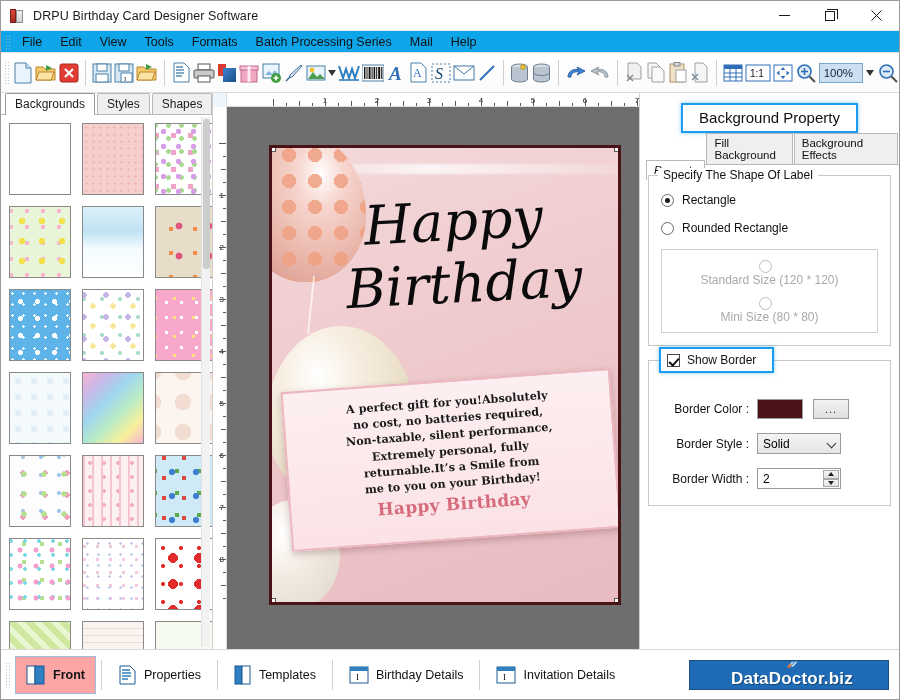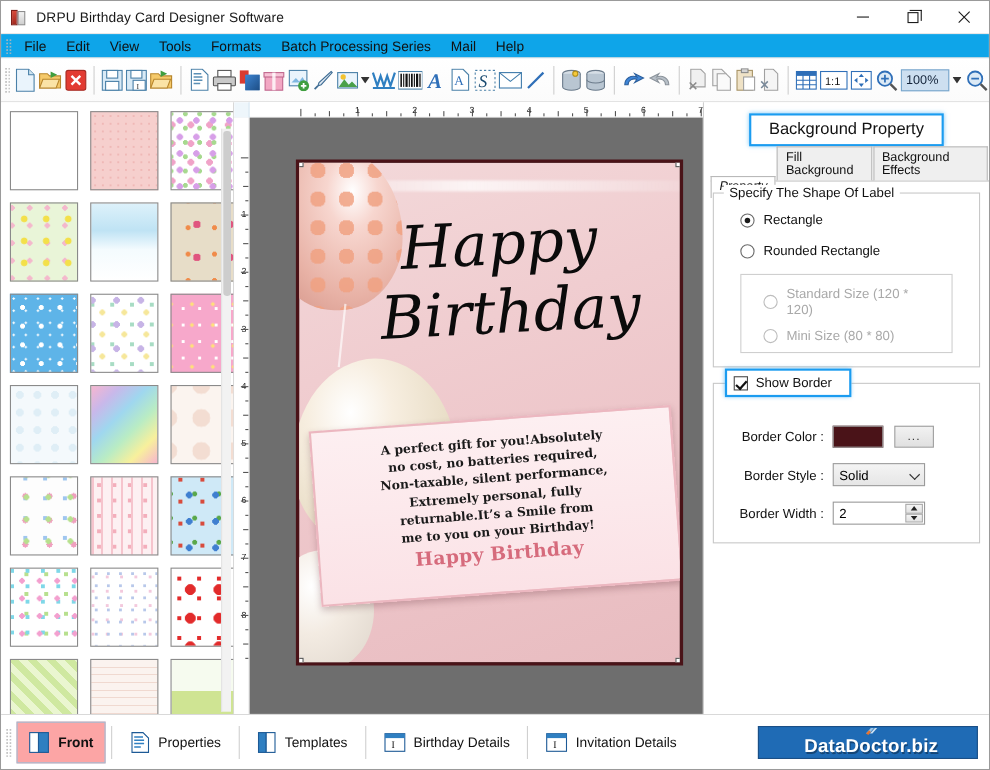--- a/index.html
+++ b/index.html
@@ -132,35 +132,35 @@
                 position:relative; padding:0; }
   .bp-title-wrap { display:flex; justify-content:center; padding-top:10px; }
   .bp-title { border:2px solid #1b9cf0; background:#fff; padding:4px 16px 5px;
               font-size:15px; color:#111; box-shadow:0 0 4px rgba(27,156,240,.55); }
   .rtabs { display:flex; align-items:flex-end; margin:12px 0 0 6px; height:20px;
            border-bottom:1px solid #b9b9b9; }
   .rtab { font-size:11.5px; padding:3px 7px; border:1px solid #b9b9b9; border-bottom:none;
           background:#efefef; color:#111; margin-right:1px; }
   .rtab.active { background:#fff; position:relative; top:16px; padding-bottom:4px;font-style:italic; }
   .group { margin:10px 8px 0 8px; border:1px solid #c8c8c8; position:relative;
-           padding:14px 24px 12px; }
+           padding:14px 12px 12px; }
   .group > .glabel { position:absolute; top:-8px; left:9px; background:#fff; padding:0 5px;
                      font-size:12px; color:#111; }
   .radiorow { display:flex; align-items:center; margin:3px 0 14px; }
   .radio { width:13px; height:13px; border:1px solid #6a6a6a; border-radius:50%;
            background:#fff; position:relative; margin-right:8px; flex:none; }
   .radio.on:after { content:""; position:absolute; left:3px; top:3px; width:5px; height:5px;
                     border-radius:50%; background:#1b1b1b; }
   .radio.dim { border-color:#bdbdbd; }
   .rlabel { font-size:12px; color:#111; }
   .rlabel.dim { color:#a9a9a9; }
   .cddvd { display:flex; align-items:flex-start; }
   .cdleft { width:82px; padding-top:14px; }
   .cdbox { flex:1; border:1px solid #cfcfcf; padding:8px 8px 6px; }
-  .cdbox .radiorow { margin:2px 12px 10px; }
+  .cdbox .radiorow { margin:2px 0 10px;flex-direction:column; }
   .group2 { margin:14px 8px 0 8px; border:1px solid #c8c8c8; padding:16px 12px 16px;
             position:relative; }
   .showborder { position:absolute; left:10px; top:-14px; background:#fff;
                 border:2px solid #1b9cf0; box-shadow:0 0 4px rgba(27,156,240,.55);
                 padding:4px 16px 4px 6px; display:flex; align-items:center; }
   .chk { width:13px; height:13px; border:1px solid #4a4a4a; background:#fff; margin-right:7px;
          position:relative; flex:none; }
   .chk:after { content:""; position:absolute; left:3px; top:1px; width:4px; height:8px;
                border:solid #111; border-width:0 2px 2px 0; transform:rotate(42deg); }
   .frow { display:flex; align-items:center; margin-top:14px; }
@@ -499,20 +499,25 @@
           <circle cx="8.5" cy="8.5" r="6.5" fill="#dceaf6" stroke="#2f6fb8" stroke-width="1.6"></circle>
           <path d="M13.5 13.5L19 19" stroke="#555" stroke-width="2.2"></path>
           <path d="M5 8.5h7" stroke="#2f6fb8" stroke-width="1.6"></path>
         </svg>
     </div>
   </div>
 
   <div class="bodyrow">
 
     <div class="leftpanel">
+      <div class="ltabs">
+        <div class="ltab active">Backgrounds</div>
+        <div class="ltab">Styles</div>
+        <div class="ltab">Shapes</div>
+      </div>
       <div class="thumbs">
         <div class="thumbgrid">
           <div class="thumb" style="background:linear-gradient(180deg,#9fd8f5,#c9e9fb);background-image:radial-gradient(#ffffff 32%,transparent 33%),radial-gradient(#ffffff 26%,transparent 27%);background-size:22px 16px,16px 12px;background-position:2px 8px,10px 34px;"></div>
           <div class="thumb" style="background:#f6cfcd;background-image:radial-gradient(#efb8b6 22%,transparent 23%);background-size:7px 7px;"></div>
           <div class="thumb" style="background:#fff;background-image:radial-gradient(#d79fe8 26%,transparent 27%),radial-gradient(#a7d98f 24%,transparent 25%),radial-gradient(#f0a3c8 24%,transparent 25%);background-size:15px 15px,13px 13px,17px 17px;background-position:0 0,6px 8px,9px 3px;"></div>
 
           <div class="thumb" style="background:#e9f5d8;background-image:radial-gradient(#f3e04a 22%,transparent 23%),radial-gradient(#f4b8cc 20%,transparent 21%);background-size:20px 20px,16px 16px;background-position:2px 4px,9px 12px;"></div>
           <div class="thumb" style="background:linear-gradient(180deg,#ddf1fa 0%,#bfe3f4 35%,#f4fbfe 60%,#fff 100%);"></div>
           <div class="thumb" style="background:#e7ddc8;background-image:radial-gradient(#e0557f 16%,transparent 17%),radial-gradient(#f08b4a 13%,transparent 14%);background-size:30px 30px,24px 24px;background-position:8px 4px,3px 10px;"></div>
 

